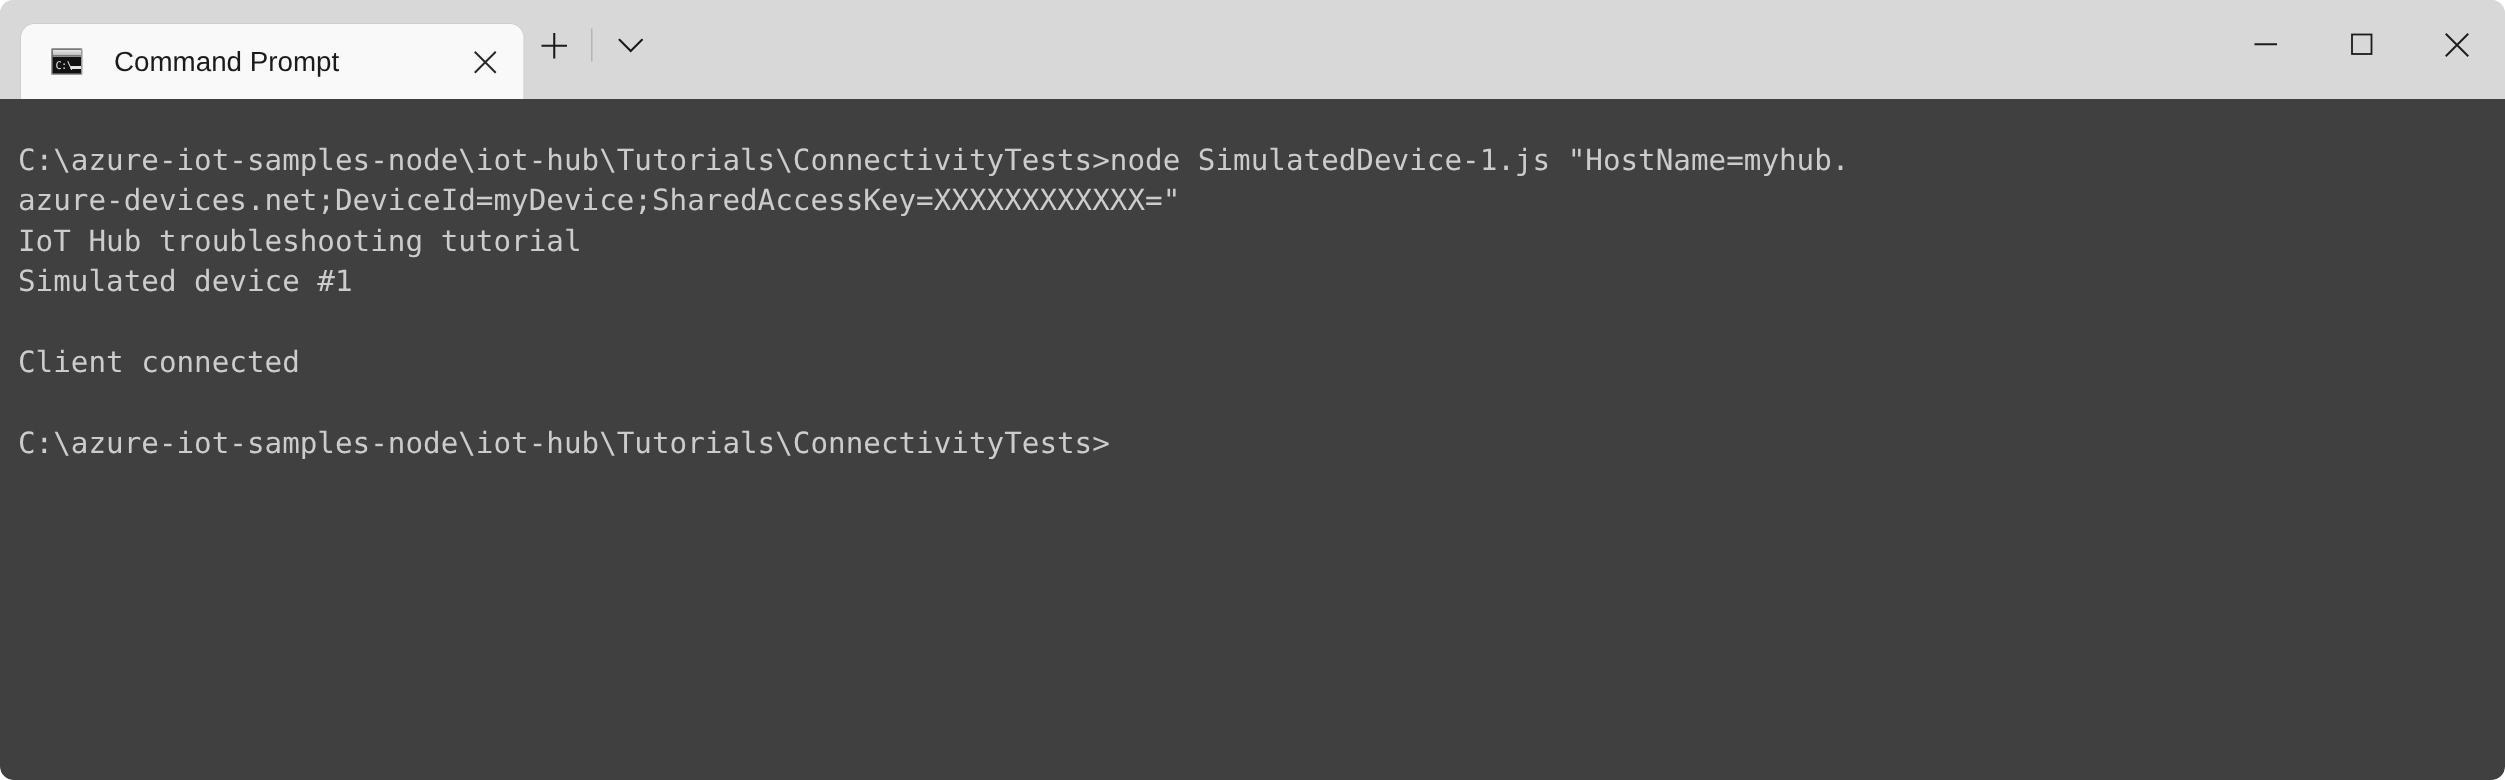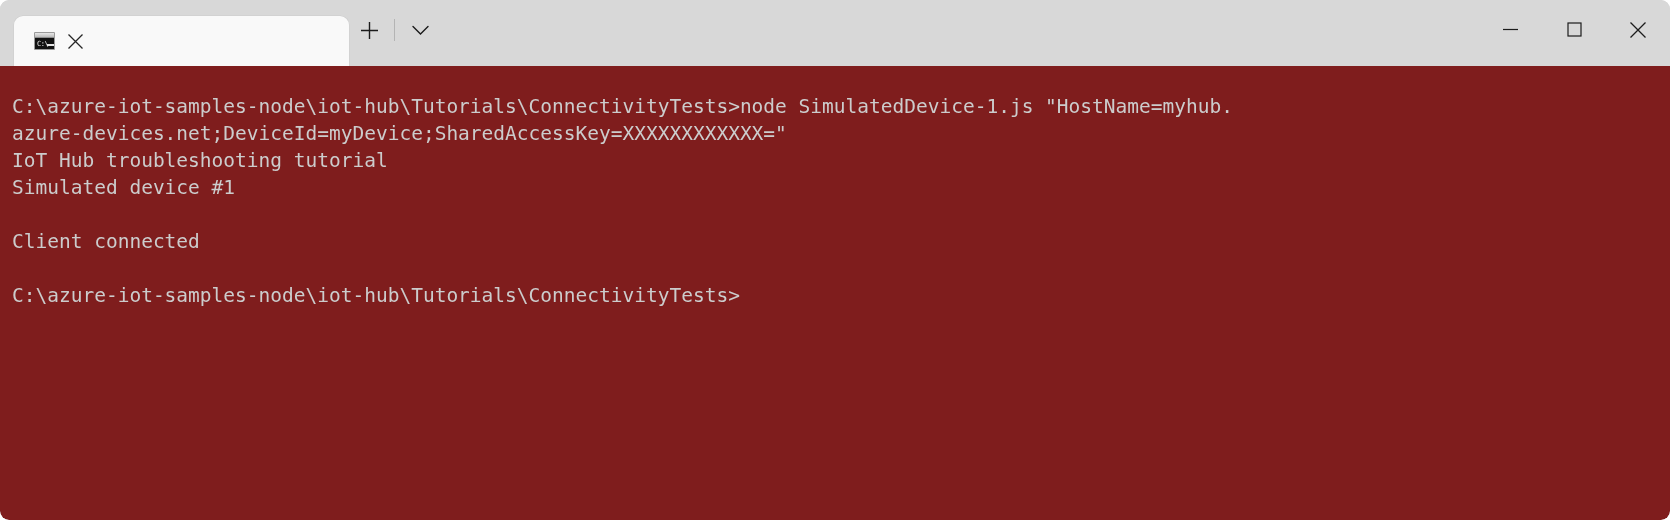--- a/index.html
+++ b/index.html
@@ -151,21 +151,21 @@
   }
   .winbtn svg { display: block; }
 
   
   #console {
     position: absolute;
     left: 0;
     top: 66px;
     width: 1670px;
     height: 454px;
-    background: #7f1d1d;
+    background: #404040;
     border-radius: 0 0 9px 9px;
     overflow: hidden;
   }
 
   #console-text {
     position: absolute;
     left: 12px;
     top: 27px;
     right: 0;
     font-family: "DejaVu Sans Mono", "Liberation Mono", monospace;
@@ -184,20 +184,21 @@
 
   <div id="titlebar">
 
     <div id="tabstrip">
       <div class="tab">
         <div class="tab-icon">
           <div class="ticon-bar"></div>
           <div class="ticon-prompt">C:\</div>
           <div class="ticon-cursor"></div>
         </div>
+        <div class="tab-title">Command Prompt</div>
         <div class="tab-close">
           <svg width="17" height="17" viewBox="0 0 17 17" aria-hidden="true">
             <path d="M1.5 1.5 L15.5 15.5 M15.5 1.5 L1.5 15.5" stroke="currentColor" stroke-width="1.3" fill="none"></path>
           </svg>
         </div>
       </div>
     </div>
 
     <div id="tabactions">
       <div class="tabaction">

